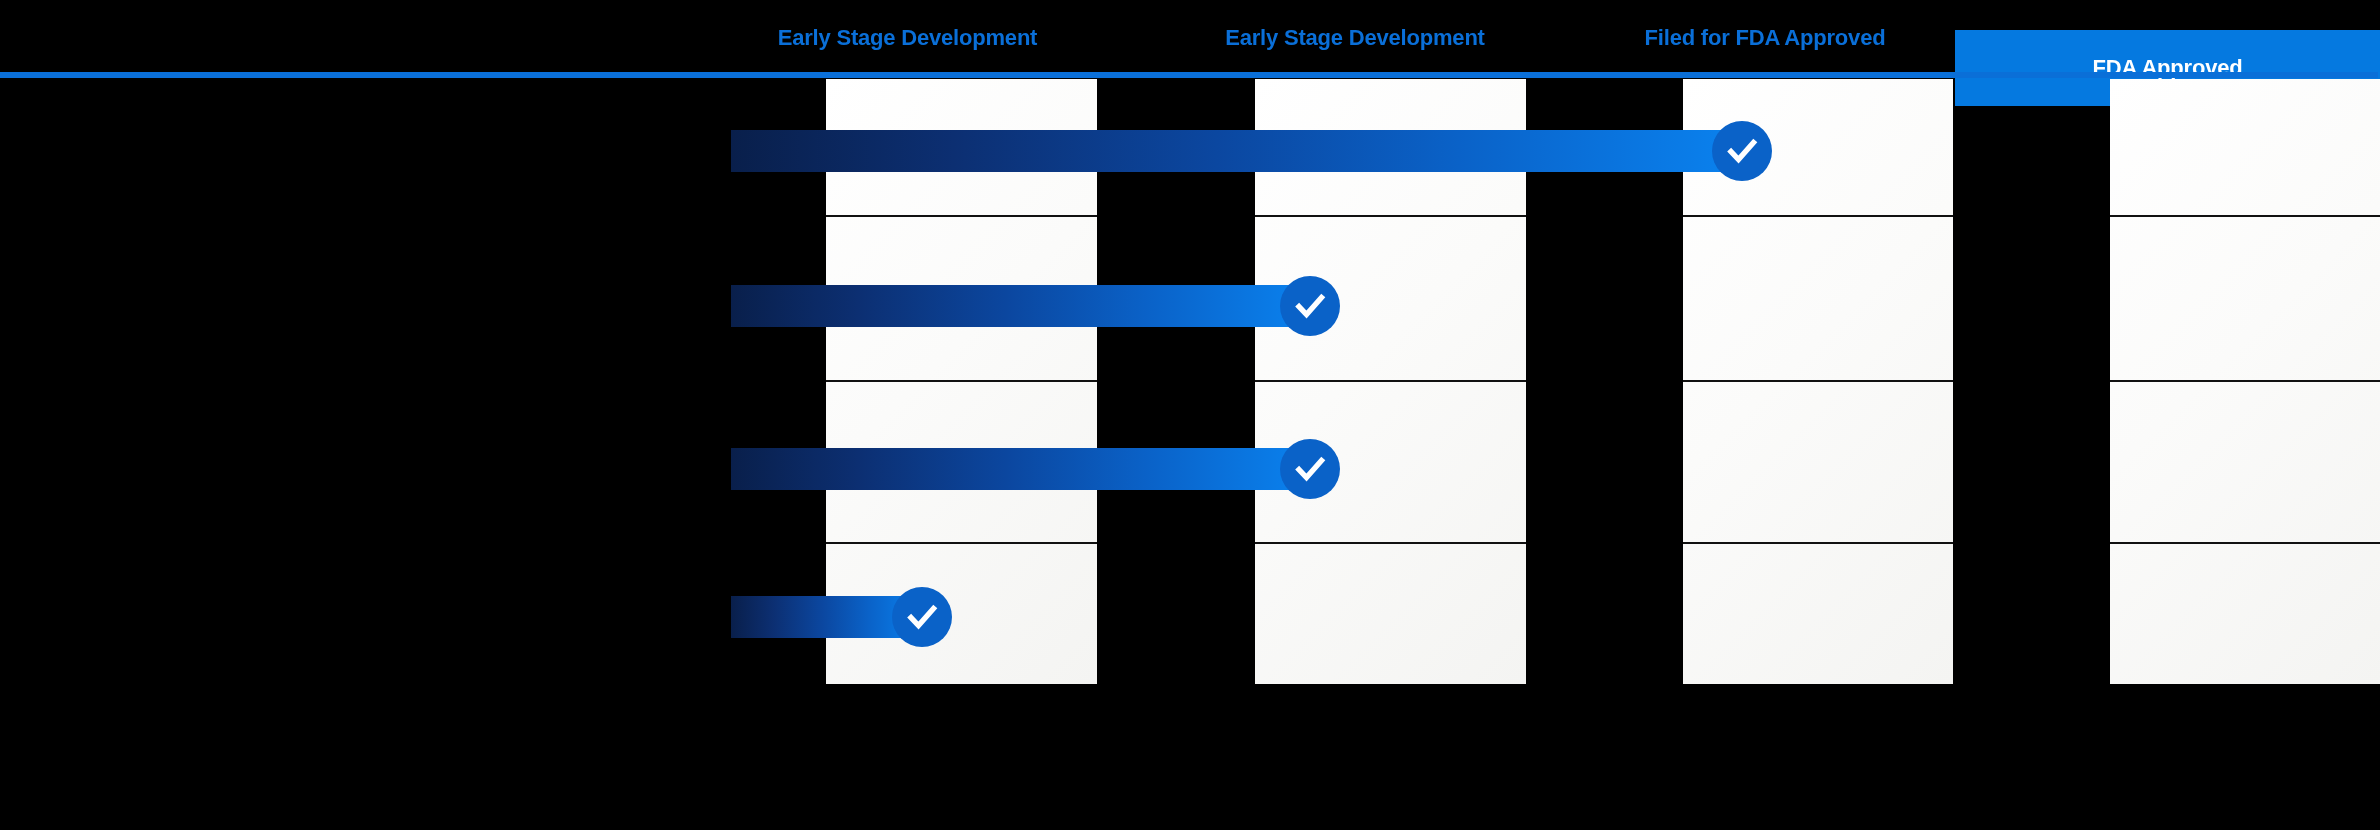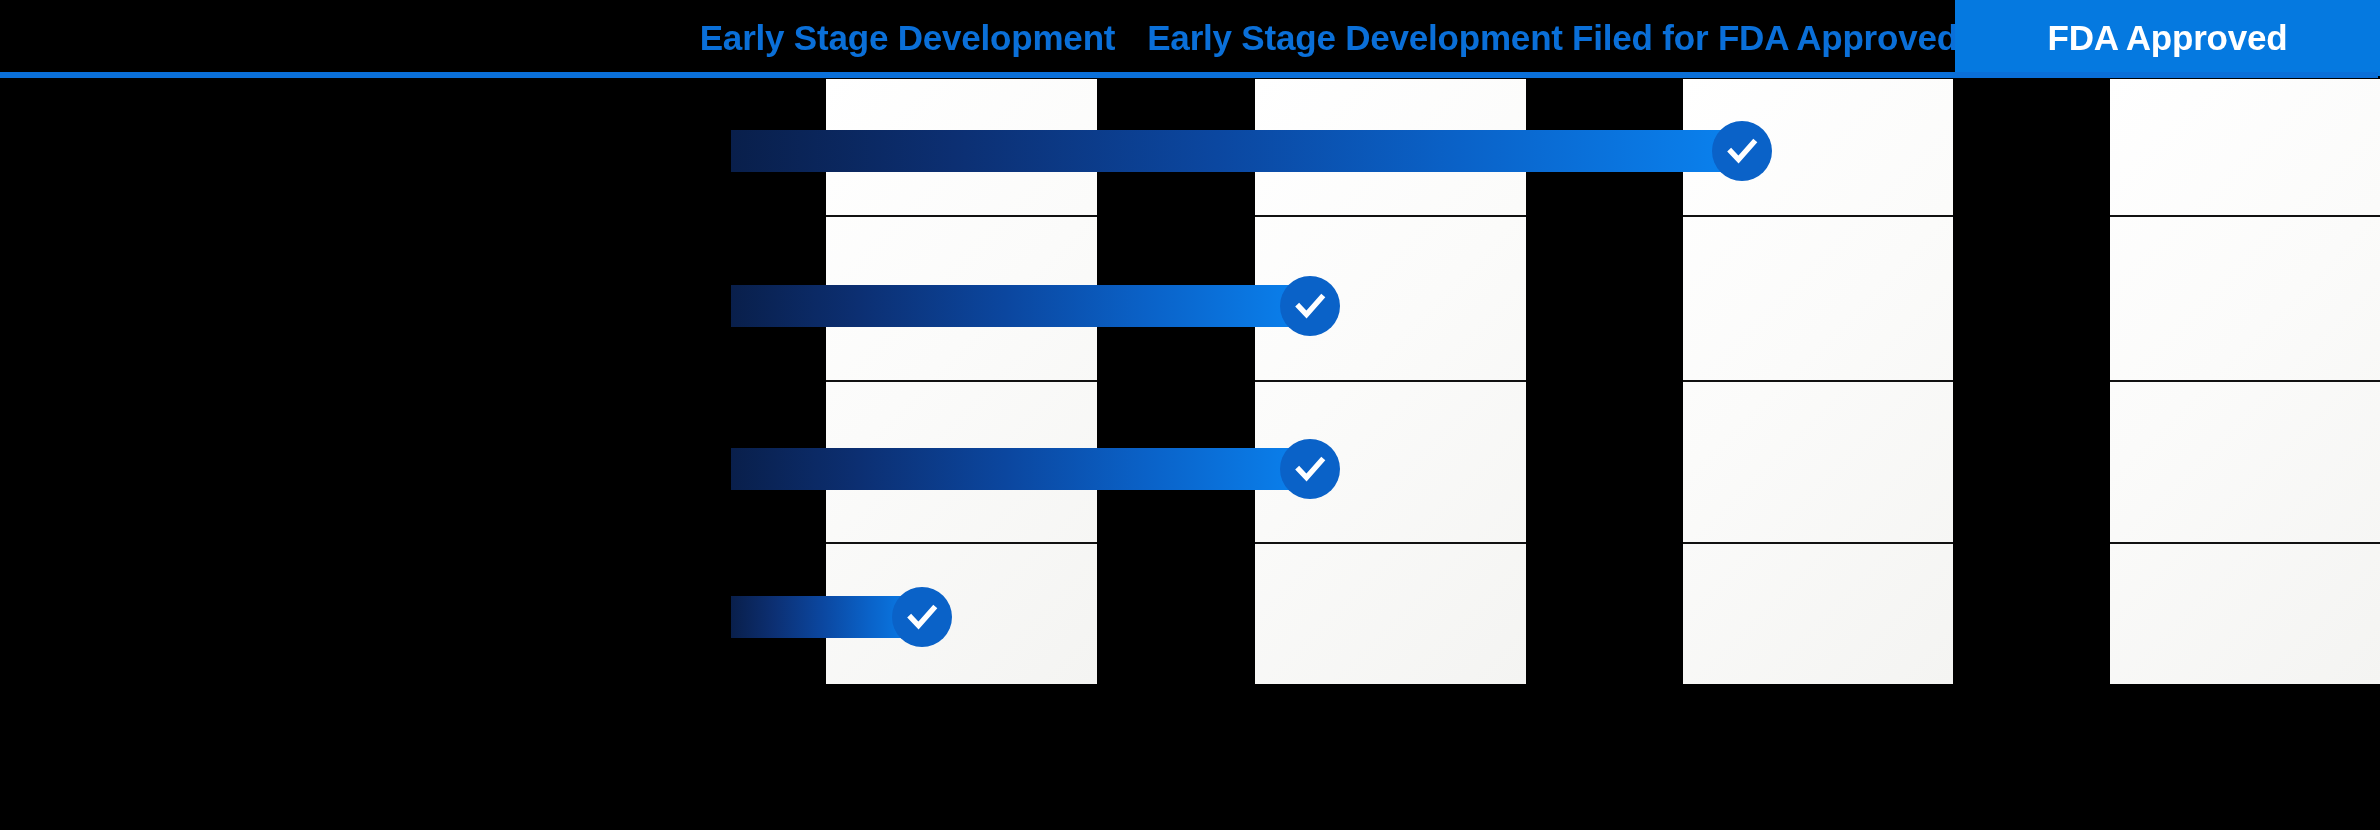--- a/index.html
+++ b/index.html
@@ -30,21 +30,21 @@
     width: 2380px;
     height: 72px;
   }
   .tab {
     position: absolute;
     top: 0;
     height: 76px;
     display: flex;
     align-items: center;
     justify-content: center;
-    font-size: 35px;
+    font-size: 22px;
     font-weight: bold;
     letter-spacing: -0.2px;
     white-space: nowrap;
     color: #0a6fd8;
   }
   .tab.active {
     background: #0579e0;
     color: #ffffff;
   }
 
@@ -105,21 +105,21 @@
   <div class="header">
     <div class="tab" style="left: 680px; width: 455px;">
       <span>Early Stage Development</span>
     </div>
     <div class="tab" style="left: 1135px; width: 440px;">
       <span>Early Stage Development</span>
     </div>
     <div class="tab" style="left: 1575px; width: 380px;">
       <span>Filed for FDA Approved</span>
     </div>
-    <div class="tab active" style="left: 1955px; width: 425px;">
+    <div class="tab active" style="left: 1955px; width: 425px; margin-top: 30px;">
       <span>FDA Approved</span>
     </div>
   </div>
 
   <div class="header-rule"></div>
 
   <div class="col-panel" style="left: 826px; width: 271px; top: 79px; height: 605px;">
       <div class="row-divider" style="top: 136px;"></div>
       <div class="row-divider" style="top: 301px;"></div>
       <div class="row-divider" style="top: 463px;"></div>

